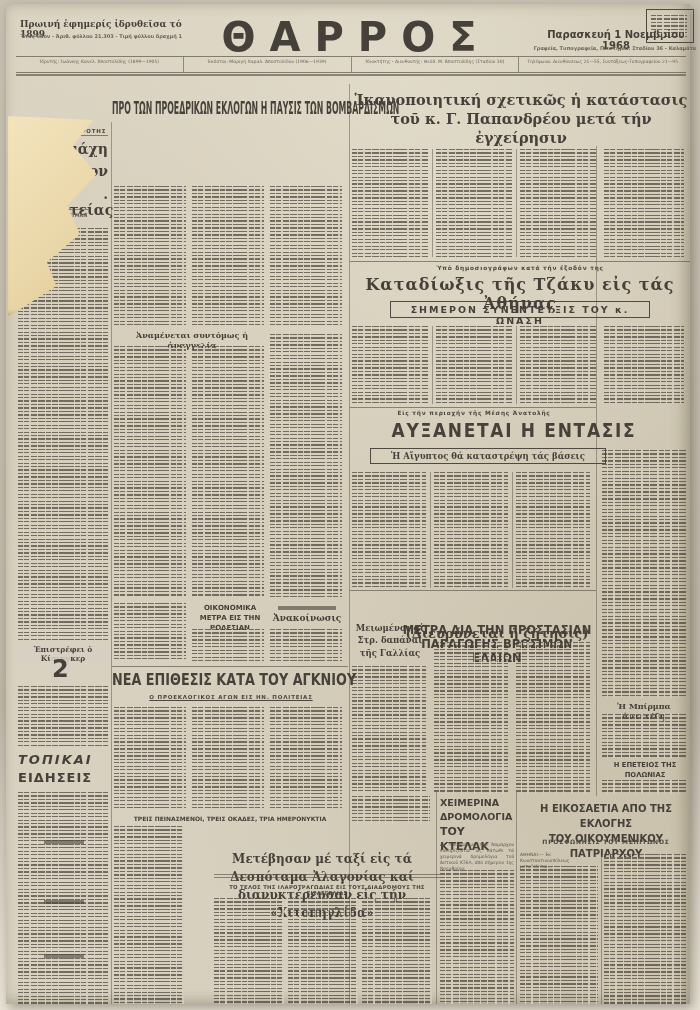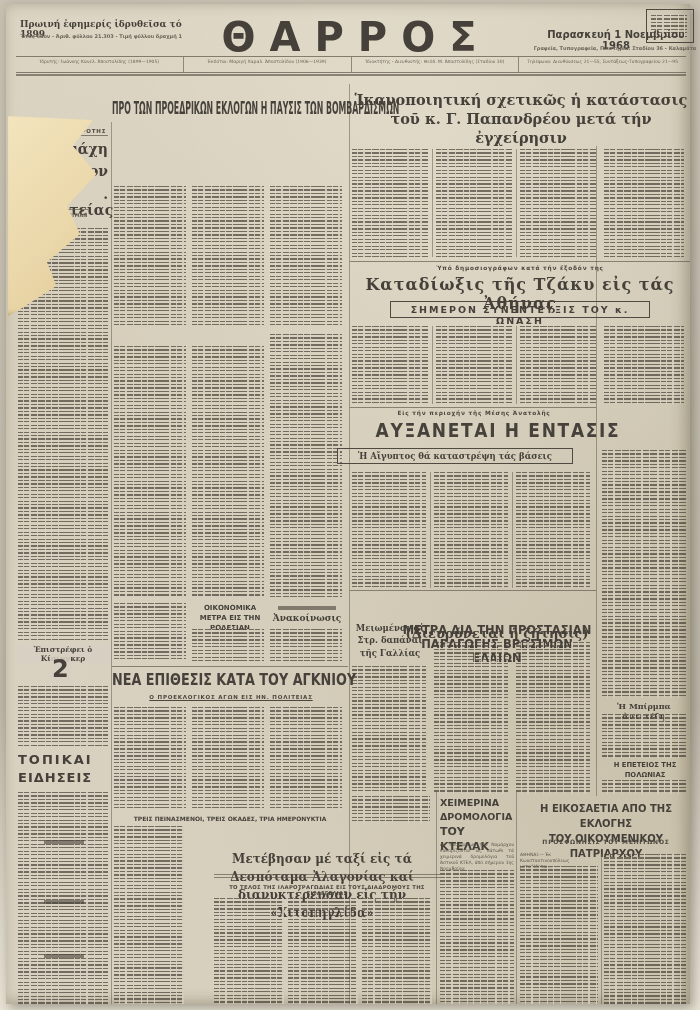--- a/index.html
+++ b/index.html
@@ -86,20 +86,21 @@
   <div class="vr" style="left:510px;top:788px;height:212px;"></div>
 
   <div class="abs" style="left:106px;top:94px;width:240px;height:26px;">
     <span class="cond" style="font-size:17px;transform:scaleX(.46);">ΠΡΟ ΤΩΝ ΠΡΟΕΔΡΙΚΩΝ ΕΚΛΟΓΩΝ Η ΠΑΥΣΙΣ ΤΩΝ ΒΟΜΒΑΡΔΙΣΜΩΝ</span>
   </div>
 
   <div class="gx" style="left:108px;top:182px;width:72px;height:140px;"></div>
   <div class="gx" style="left:186px;top:182px;width:72px;height:140px;"></div>
   <div class="gx" style="left:264px;top:182px;width:72px;height:140px;"></div>
 
+  <div class="abs serifB center" style="left:110px;top:326px;width:152px;font-size:8px;">Ἀναμένεται συντόμως ἡ ἀναγγελία</div>
 
   <div class="gx" style="left:108px;top:342px;width:72px;height:252px;"></div>
   <div class="gx" style="left:186px;top:342px;width:72px;height:252px;"></div>
   <div class="gx" style="left:264px;top:330px;width:72px;height:264px;"></div>
 
   <div class="abs sansB center" style="left:186px;top:599px;width:76px;font-size:7px;line-height:1.45;">ΟΙΚΟΝΟΜΙΚΑ ΜΕΤΡΑ ΕΙΣ ΤΗΝ ΡΟΔΕΣΙΑΝ</div>
   <div class="bar" style="left:272px;top:602px;width:58px;"></div>
   <div class="abs serifB center" style="left:264px;top:609px;width:74px;font-size:9px;">Ἀνακοίνωσις</div>
   <div class="gx" style="left:108px;top:599px;width:72px;height:58px;"></div>
   <div class="gx" style="left:186px;top:625px;width:72px;height:32px;"></div>
@@ -139,24 +140,24 @@
   <div class="abs serifB center" style="left:344px;top:271px;width:340px;font-size:16px;letter-spacing:1px;">Καταδίωξις τῆς Τζάκυ εἰς τάς Ἀθήνας</div>
   <div class="gx" style="left:346px;top:322px;width:76px;height:78px;"></div>
   <div class="gx" style="left:430px;top:322px;width:76px;height:78px;"></div>
   <div class="gx" style="left:514px;top:322px;width:76px;height:78px;"></div>
   <div class="gx" style="left:598px;top:322px;width:80px;height:78px;"></div>
   <div class="vr" style="left:426px;top:322px;height:78px;"></div>
   <div class="vr" style="left:510px;top:322px;height:78px;"></div>
 
   <div class="hr" style="left:344px;top:403px;width:246px;"></div>
   <div class="abs kick center" style="left:344px;top:406px;width:248px;font-size:5.8px;">Εἰς τήν περιοχήν τῆς Μέσης Ἀνατολῆς</div>
-  <div class="abs center" style="left:348px;top:414px;width:248px;height:26px;">
+  <div class="abs center" style="left:364px;top:414px;width:248px;height:26px;">
     <span class="cond" style="font-size:20px;letter-spacing:2px;transform:scaleX(.85);transform-origin:center;">ΑΥΞΑΝΕΤΑΙ Η ΕΝΤΑΣΙΣ</span>
   </div>
-  <div class="abs box serifB center" style="left:331px;top:444px;width:234px;height:12px;padding-top:2px;font-size:8.5px;">Ἡ Αἴγυπτος θά καταστρέψη τάς βάσεις</div>
+  <div class="abs box serifB center" style="left:364px;top:444px;width:234px;height:12px;padding-top:2px;font-size:8.5px;">Ἡ Αἴγυπτος θά καταστρέψη τάς βάσεις</div>
   <div class="gx" style="left:346px;top:468px;width:74px;height:116px;"></div>
   <div class="gx" style="left:428px;top:468px;width:74px;height:116px;"></div>
   <div class="gx" style="left:510px;top:468px;width:74px;height:116px;"></div>
   <div class="vr" style="left:424px;top:468px;height:116px;"></div>
   <div class="vr" style="left:506px;top:468px;height:116px;"></div>
 
   <div class="hr" style="left:344px;top:586px;width:246px;"></div>
   <div class="abs" style="left:392px;top:619px;width:198px;">
     <div class="sansB center" style="font-size:11.5px;">ΜΕΤΡΑ ΔΙΑ ΤΗΝ ΠΡΟΣΤΑΣΙΑΝ</div>
     <div class="sansB center" style="font-size:11.5px;">ΠΑΡΑΓΩΓΗΣ ΒΡΩΣΙΜΩΝ ΕΛΑΙΩΝ</div>
@@ -197,21 +198,21 @@
   <div class="abs serifB right" style="left:24px;top:159px;width:78px;font-size:14px;">Λ. Οἶκον</div>
   <div class="abs serifB right" style="left:24px;top:182px;width:78px;font-size:14px;">. Πολιτείας</div>
   <div class="hr" style="left:46px;top:205px;width:36px;"></div>
   <div class="abs center" style="left:14px;top:209px;width:86px;font-size:4.8px;color:#5d574c;font-weight:bold;">ΥΠΟ ΒΙΛΥ ΡΙΤΜΑΝ</div>
   <div class="gx" style="left:12px;top:224px;width:90px;height:414px;"></div>
 
   <div class="abs serifB center" style="left:10px;top:641px;width:94px;font-size:7.5px;background:rgba(215,208,194,.85);">Ἐπιστρέφει ὁ Κίσινγκερ</div>
   <div class="abs sansB" style="left:44px;top:651px;font-size:24px;background:rgba(215,208,194,.85);padding:0 2px;">2</div>
   <div class="gx" style="left:12px;top:682px;width:90px;height:62px;"></div>
 
-  <div class="abs sansB" style="left:12px;top:748px;width:94px;font-size:13px;letter-spacing:2px;">ΤΟΠΙΚΑΙ</div>
+  <div class="abs sansB" style="left:12px;top:748px;width:94px;font-size:13px;letter-spacing:2px;font-style:italic;">ΤΟΠΙΚΑΙ</div>
   <div class="abs sansB" style="left:12px;top:766px;width:94px;font-size:13px;letter-spacing:1px;">ΕΙΔΗΣΕΙΣ</div>
   <div class="gx" style="left:12px;top:788px;width:90px;height:212px;"></div>
   <div class="bar" style="left:38px;top:836px;width:40px;"></div>
   <div class="bar" style="left:38px;top:896px;width:40px;"></div>
   <div class="bar" style="left:38px;top:950px;width:40px;"></div>
 
   <div class="tear"></div>
 
 </div>
 

